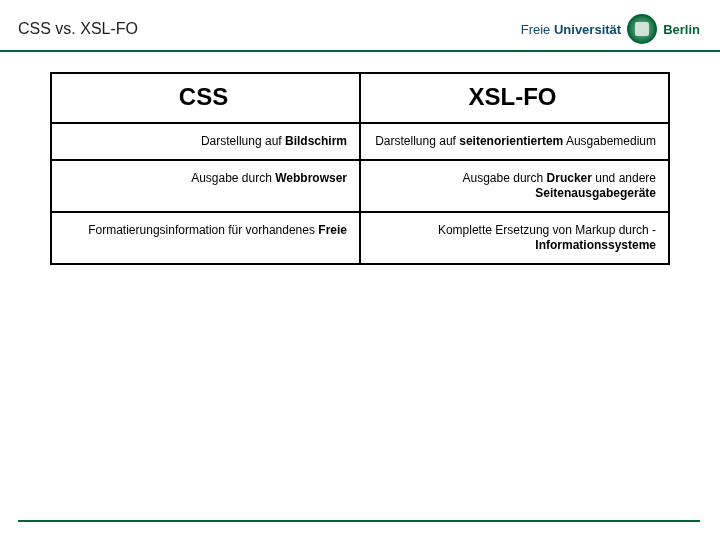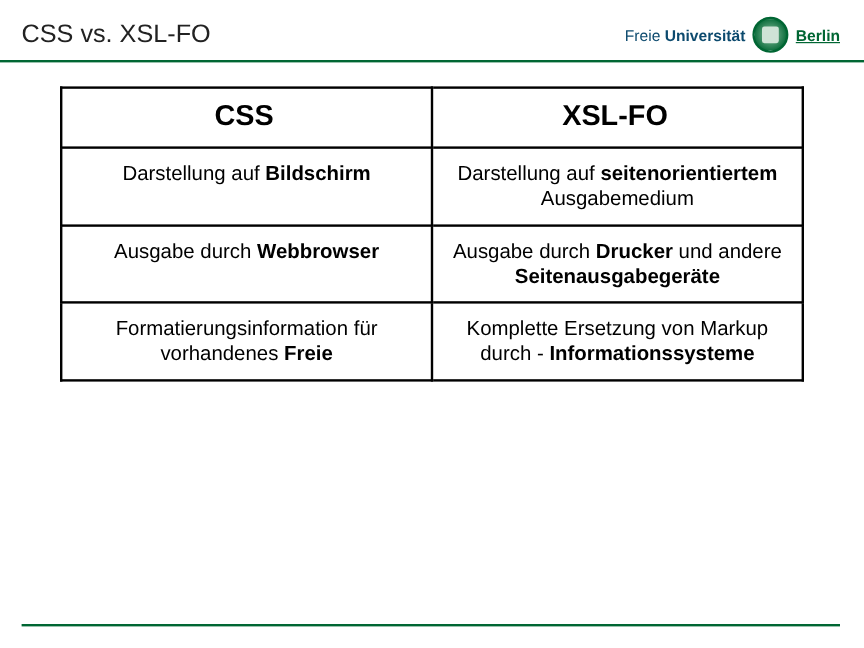--- a/index.html
+++ b/index.html
@@ -10,21 +10,21 @@
     position: relative;
     color: #000;
   }
   .header {
     display: flex;
     align-items: center;
     justify-content: space-between;
     padding: 14px 20px 6px 18px;
   }
   .title {
-    font-size: 21px;
+    font-size: 16px;
     font-weight: normal;
     color: #222;
     text-align: right;
   }
   .logo-block {
     display: flex;
     align-items: center;
     gap: 6px;
   }
   .logo-text {
@@ -43,41 +43,40 @@
   }
   .logo-seal-inner {
     width: 14px; height: 14px;
     background: #cfe3d6;
     border-radius: 2px;
   }
   .logo-berlin {
     font-size: 13px;
     font-weight: bold;
     color: #006633;
-    text-decoration: underline;
   }
   .hr-top {
     border: none;
     border-top: 2px solid #006633;
     margin: 0;
   }
   .content {
     padding: 20px 50px 0 50px;
   }
   table.cmp {
     border-collapse: collapse;
     width: 100%;
     table-layout: fixed;
   }
   table.cmp th, table.cmp td {
     border: 2px solid #000;
     padding: 10px 12px;
-    text-align: center;
+    text-align: right;
     vertical-align: top;
-    font-size: 17px;
+    font-size: 12px;
     line-height: 1.25;
   }
   table.cmp th {
     font-weight: bold;
     font-size: 24px;
     text-align: center;
     padding: 8px 4px 10px 0;
   }
   .b { font-weight: bold; }
   .footer {

